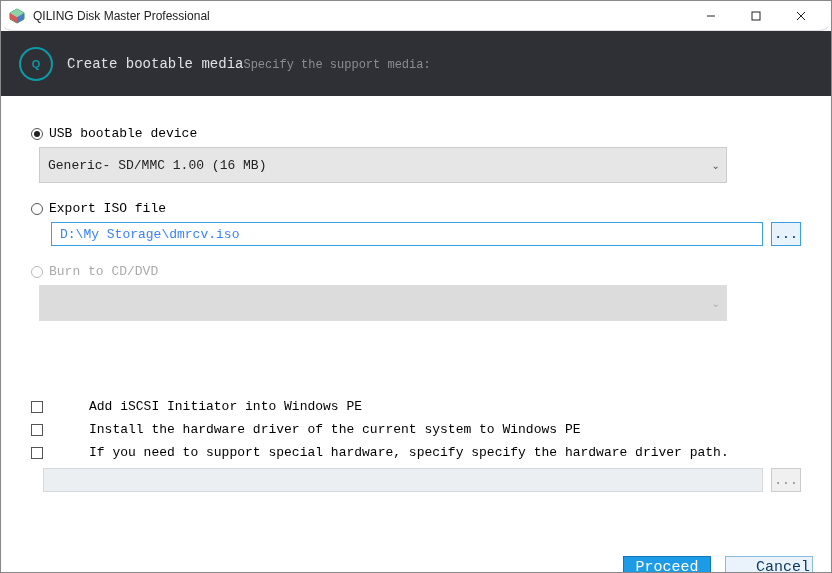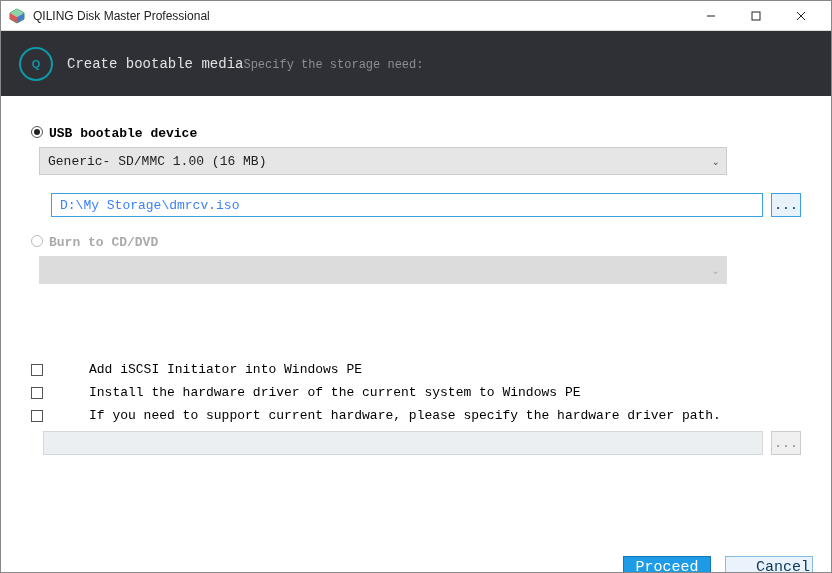--- a/index.html
+++ b/index.html
@@ -13,20 +13,21 @@
   position: relative;
   overflow: hidden;
 }
 .titlebar {
   height: 30px;
   display: flex;
   align-items: center;
   padding: 0 8px;
   background: #fff;
   border-bottom: 1px solid #ddd;
+  border-radius: 11px;
 }
 .titlebar .logo { width: 16px; height: 16px; margin-right: 8px; }
 .titlebar .title { font-family: Arial, sans-serif; font-size: 12px; flex: 1; color: #222; }
 .titlebar .winbtn {
   width: 45px; height: 28px;
   display: flex; align-items: center; justify-content: center;
   font-family: Arial, sans-serif; font-size: 13px; color: #222;
 }
 .header {
   background: #2e3035;
@@ -40,34 +41,34 @@
   display: flex; align-items: center; justify-content: center;
   font-family: Arial, sans-serif; font-size: 11px; color: #0d9aa8; font-weight: bold;
   margin-right: 14px;
 }
 .header .htext { display: flex; flex-direction: row; }
 .header .htitle { color: #dfe2e5; font-size: 14px; font-family: "Courier New", monospace; }
 .header .hsub { color: #8a8e94; font-size: 12px; font-family: "Courier New", monospace; margin-top: 2px; }
 .content {
   padding: 30px 30px 0 30px;
 }
-.opt-row { display: flex; margin-bottom: 6px; font-weight: bold; }
+.opt-row { display: flex; align-items: center; margin-bottom: 6px; }
 .radio {
   width: 12px; height: 12px; border: 1px solid #555; border-radius: 50%;
   margin-right: 6px; display: inline-flex; align-items: center; justify-content: center;
   background: #fff;
 }
 .radio.selected::after {
   content: ""; width: 6px; height: 6px; background: #222; border-radius: 50%; display: block;
 }
 .radio.disabled { border-color: #bbb; }
 .opt-label { color: #000; }
 .opt-label.disabled { color: #aaa; }
 .dropdown {
-  width: 688px; height: 28px;
+  width: 688px; height: 36px;
   background: #e6e6e6;
   border: 1px solid #ccc;
   margin: 4px 0 18px 8px;
   display: flex; align-items: center; justify-content: space-between;
   padding: 0 6px 0 8px;
   font-family: "Courier New", monospace; font-size: 13px; color: #222;
 }
 .dropdown.disabled { background: #dcdcdc; color: #aaa; border-color: #ddd; }
 .chevron { font-size: 10px; color: #555; font-family: Arial, sans-serif; }
 .iso-row { display: flex; align-items: center; margin: 4px 0 18px 8px; gap: 8px; }
@@ -131,35 +132,39 @@
         <line x1="1" y1="1" x2="9" y2="9" stroke="#222" stroke-width="1"></line>
         <line x1="9" y1="1" x2="1" y2="9" stroke="#222" stroke-width="1"></line>
       </svg>
   </div>
 </div>
 
 <div class="header">
   <div class="hicon">Q</div>
   <div class="htext">
     <div class="htitle">Create bootable media</div>
-    <div class="hsub">Specify the storage need:</div>
+    <div class="hsub">Specify the support media:</div>
   </div>
 </div>
 
 <div class="content">
 
   <div class="opt-row">
     <span class="radio selected"></span>
     <span class="opt-label">USB bootable device</span>
   </div>
   <div class="dropdown">
     <span>Generic- SD/MMC 1.00 (16 MB)</span>
     <span class="chevron">⌄</span>
   </div>
 
+  <div class="opt-row">
+    <span class="radio"></span>
+    <span class="opt-label">Export ISO file</span>
+  </div>
   <div class="iso-row">
     <div class="iso-input">
       <span>D:\My Storage\dmrcv.iso</span>
     </div>
     <div class="browse-btn">
       <span>...</span>
     </div>
   </div>
 
   <div class="opt-row">
@@ -175,21 +180,21 @@
     <div class="check-row">
       <span class="checkbox"></span>
       <span>Add iSCSI Initiator into Windows PE</span>
     </div>
     <div class="check-row">
       <span class="checkbox"></span>
       <span>Install the hardware driver of the current system to Windows PE</span>
     </div>
     <div class="check-row">
       <span class="checkbox"></span>
-      <span>If you need to support current hardware, please specify the hardware driver path.</span>
+      <span>If you need to support special hardware, specify specify the hardware driver path.</span>
     </div>
     <div class="driver-row">
       <div class="driver-input"></div>
       <div class="browse-btn disabled">
         <span>...</span>
       </div>
     </div>
   </div>
 
 </div>

